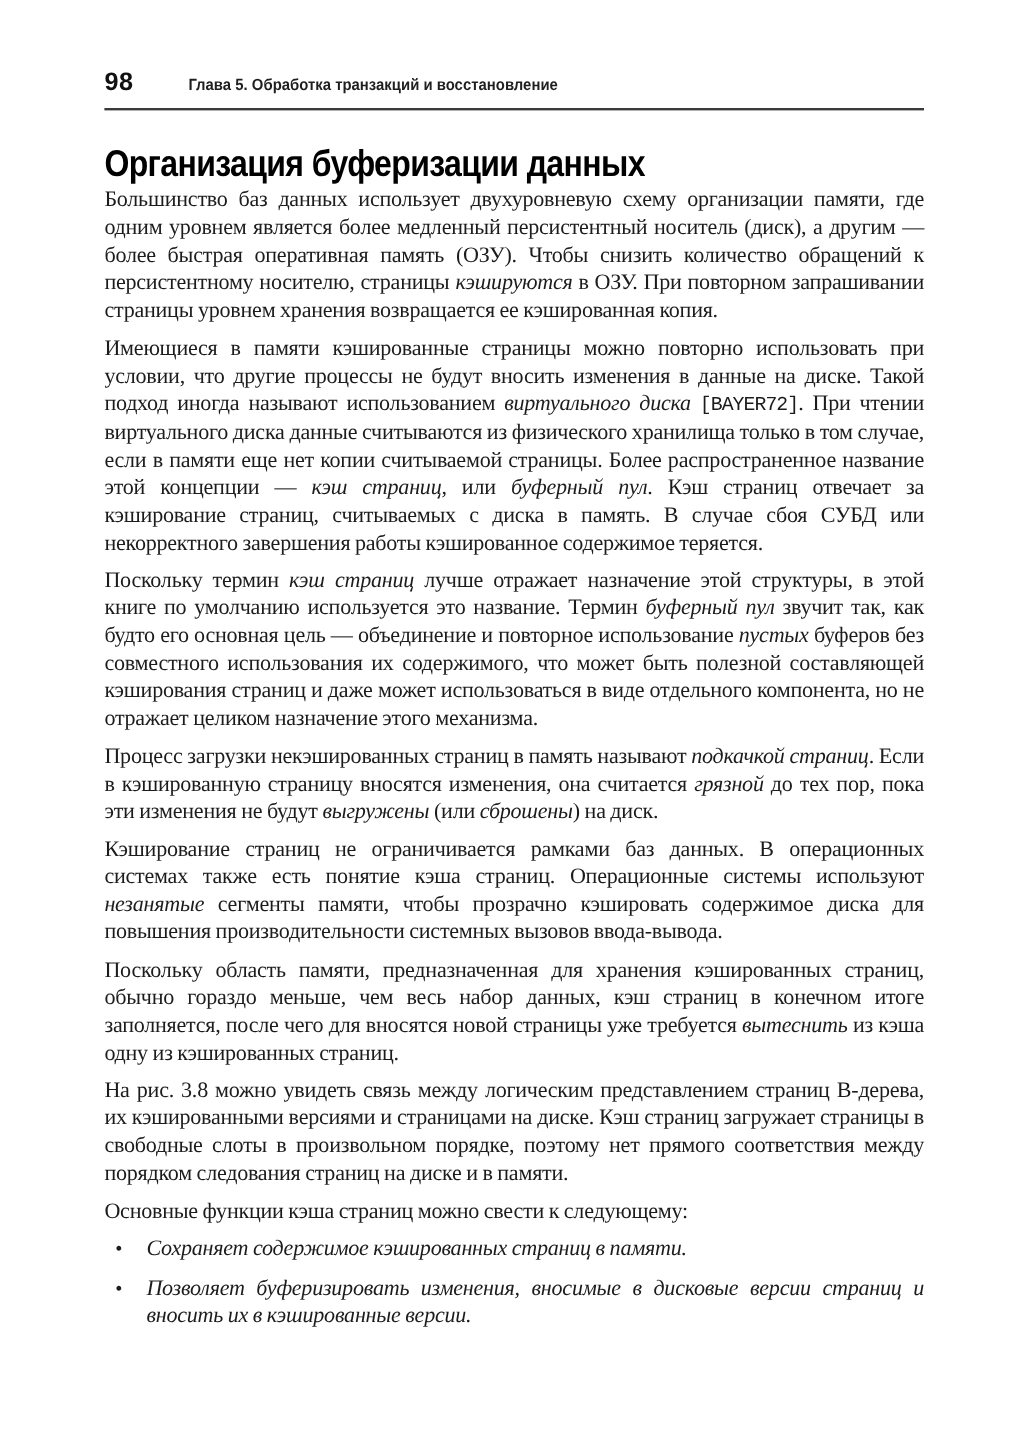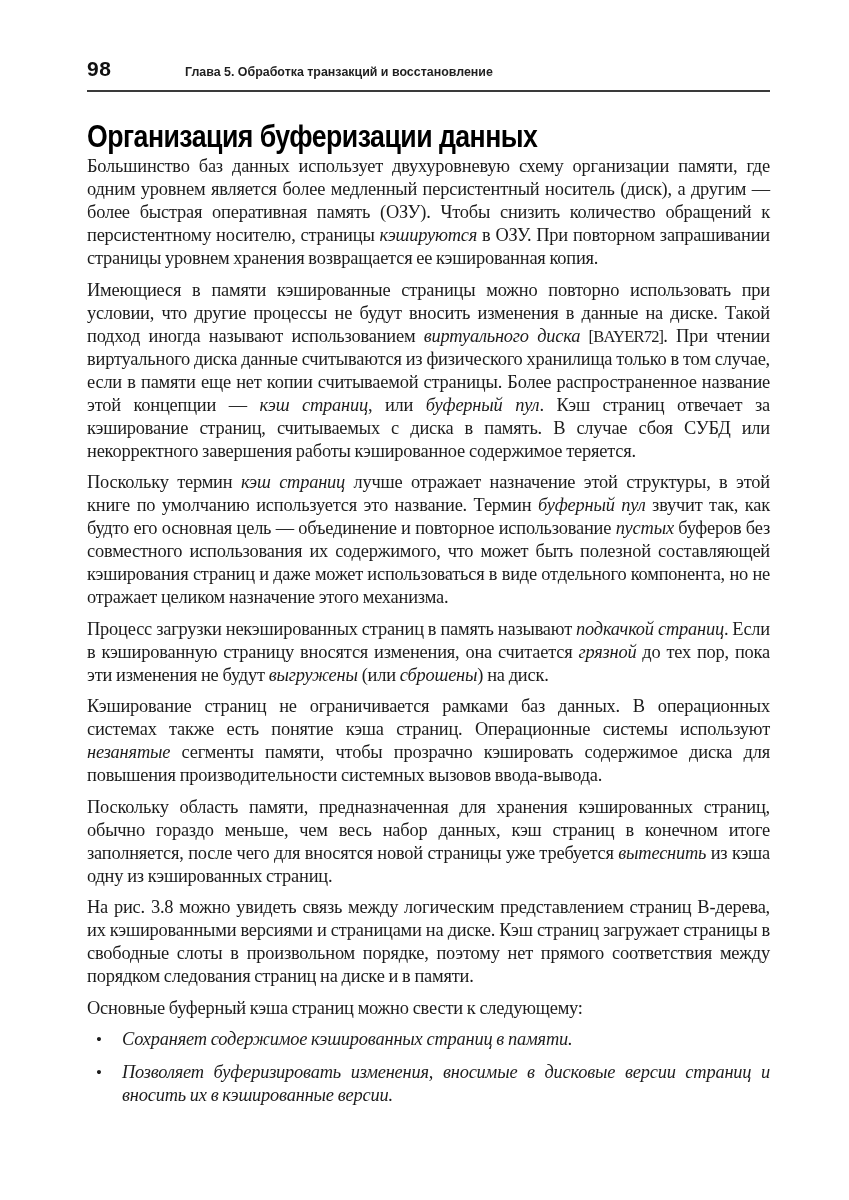--- a/index.html
+++ b/index.html
@@ -19,21 +19,20 @@
     position: absolute;
     left: 87px; top: 0;
     width: 683px;
   }
   
   .running-header {
     padding-top: 57px;
     display: flex;
     align-items: baseline;
     font-family: "Liberation Sans", sans-serif;
-    gap: 28px;
   }
   .pagenum {
     font-size: 21px;
     font-weight: 700;
     letter-spacing: 0.5px;
     color: #111;
   }
   .chapter {
     margin-left: 46px;
     font-size: 13.5px;
@@ -65,21 +64,21 @@
   .body-text p {
     margin: 0 0 8.5px 0;
     font-size: 18.4px;
     line-height: 23px;
     text-align: justify;
     letter-spacing: -0.2px;
     word-spacing: -0.5px;
   }
   .it { font-style: italic; }
   .sans {
-    font-family: Liberation Serif, serif;
+    font-family: Liberation Mono, monospace;
     font-size: 16.5px;
     letter-spacing: -0.8px;
   }
   .bullet-item {
     display: flex;
     margin: 3px 0 10px 0;
     font-size: 18.4px;
     line-height: 23px;
     letter-spacing: -0.2px;
   }
@@ -112,21 +111,21 @@
     <h1 class="section-heading">Организация буферизации данных</h1>
 
     <div class="body-text">
         <p><span>Большинство баз данных использует двухуровневую схему организации памяти, где одним уровнем является более медленный персистентный носитель (диск), а другим — более быстрая оперативная память (ОЗУ). Чтобы снизить количество обращений к персистентному носителю, страницы </span><span class="it">кэшируются</span><span> в ОЗУ. При повторном запрашивании страницы уровнем хранения возвращается ее кэшированная копия.</span></p>
         <p><span>Имеющиеся в памяти кэшированные страницы можно повторно использовать при условии, что другие процессы не будут вносить изменения в данные на диске. Такой подход иногда называют использованием </span><span class="it">виртуального диска</span><span> </span><span class="sans">[BAYER72]</span><span>. При чтении виртуального диска данные считываются из физического хранилища только в том случае, если в памяти еще нет копии считываемой страницы. Более распространенное название этой концепции — </span><span class="it">кэш страниц</span><span>, или </span><span class="it">буферный пул</span><span>. Кэш страниц отвечает за кэширование страниц, считываемых с диска в память. В случае сбоя СУБД или некорректного завершения работы кэшированное содержимое теряется.</span></p>
         <p><span>Поскольку термин </span><span class="it">кэш страниц</span><span> лучше отражает назначение этой структуры, в этой книге по умолчанию используется это название. Термин </span><span class="it">буферный пул</span><span> звучит так, как будто его основная цель — объединение и повторное использование </span><span class="it">пустых</span><span> буферов без совместного использования их содержимого, что может быть полезной составляющей кэширования страниц и даже может использоваться в виде отдельного компонента, но не отражает целиком назначение этого механизма.</span></p>
         <p><span>Процесс загрузки некэшированных страниц в память называют </span><span class="it">подкачкой страниц</span><span>. Если в кэшированную страницу вносятся изменения, она считается </span><span class="it">грязной</span><span> до тех пор, пока эти изменения не будут </span><span class="it">выгружены</span><span> (или </span><span class="it">сброшены</span><span>) на диск.</span></p>
         <p><span>Кэширование страниц не ограничивается рамками баз данных. В операционных системах также есть понятие кэша страниц. Операционные системы используют </span><span class="it">незанятые</span><span> сегменты памяти, чтобы прозрачно кэшировать содержимое диска для повышения производительности системных вызовов ввода-вывода.</span></p>
         <p><span>Поскольку область памяти, предназначенная для хранения кэшированных страниц, обычно гораздо меньше, чем весь набор данных, кэш страниц в конечном итоге заполняется, после чего для вносятся новой страницы уже требуется </span><span class="it">вытеснить</span><span> из кэша одну из кэшированных страниц.</span></p>
         <p><span>На рис. 3.8 можно увидеть связь между логическим представлением страниц B-дерева, их кэшированными версиями и страницами на диске. Кэш страниц загружает страницы в свободные слоты в произвольном порядке, поэтому нет прямого соответствия между порядком следования страниц на диске и в памяти.</span></p>
-        <p><span>Основные буферный кэша страниц можно свести к следующему:</span></p>
+        <p><span>Основные функции кэша страниц можно свести к следующему:</span></p>
         <div class="bullet-item">
           <span class="dot">•</span>
           <span class="bullet-text"><span>Сохраняет содержимое кэшированных страниц в памяти.</span></span>
         </div>
         <div class="bullet-item">
           <span class="dot">•</span>
           <span class="bullet-text"><span>Позволяет буферизировать изменения, вносимые в дисковые версии страниц и вносить их в кэшированные версии.</span></span>
         </div>
       </div>
 

